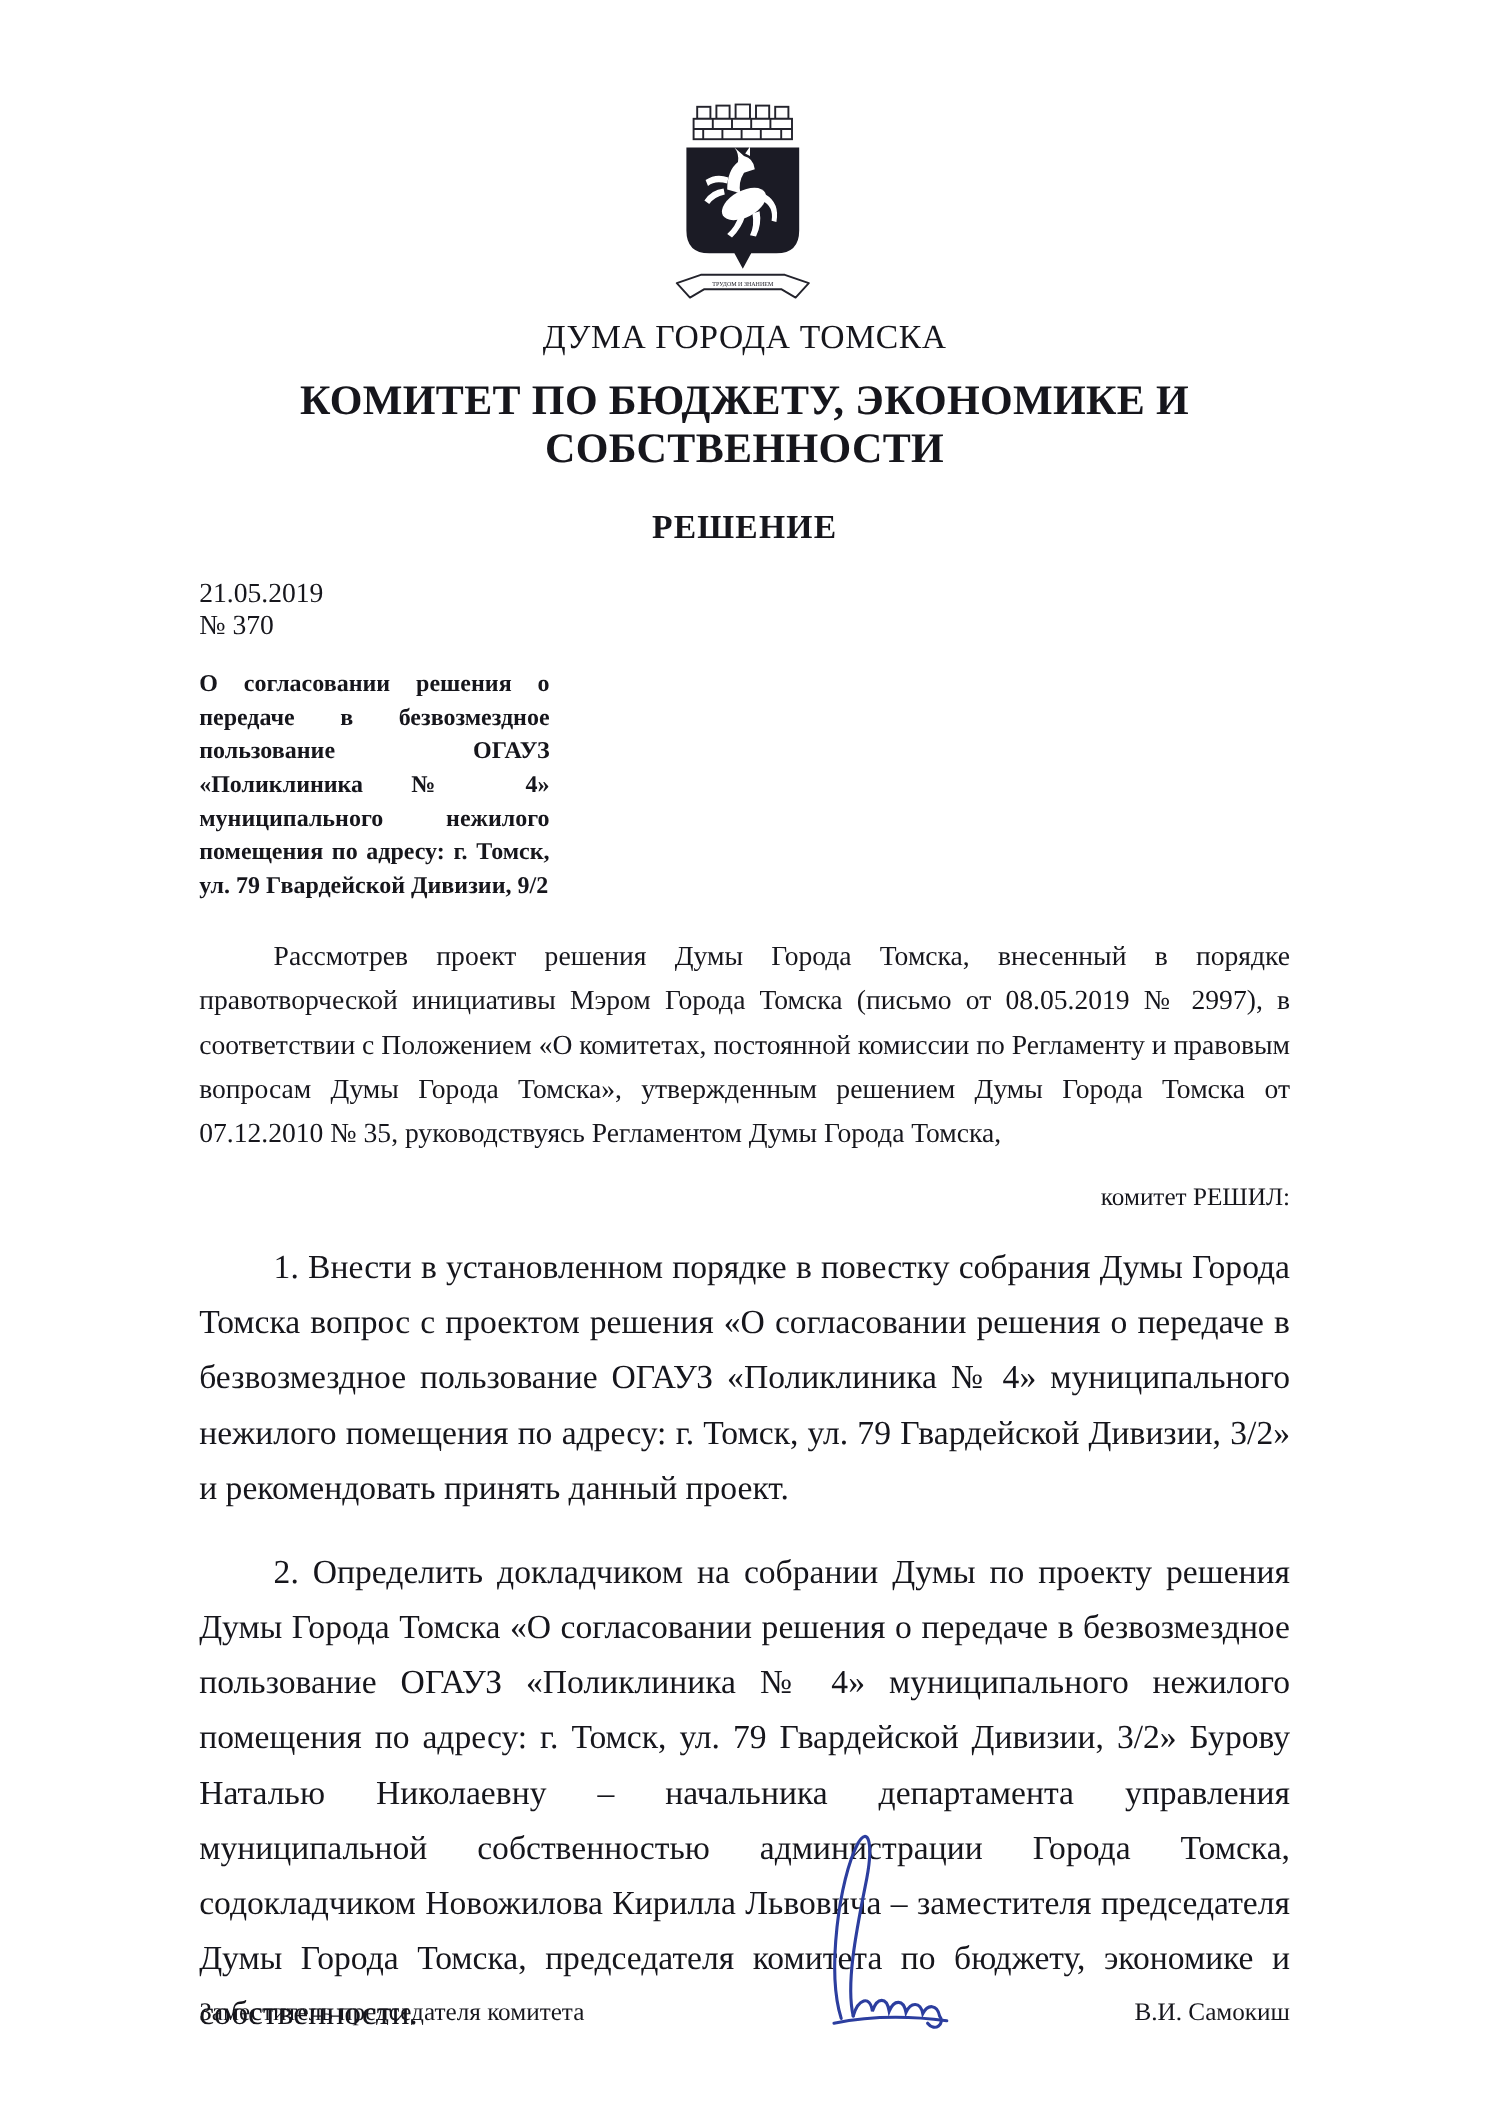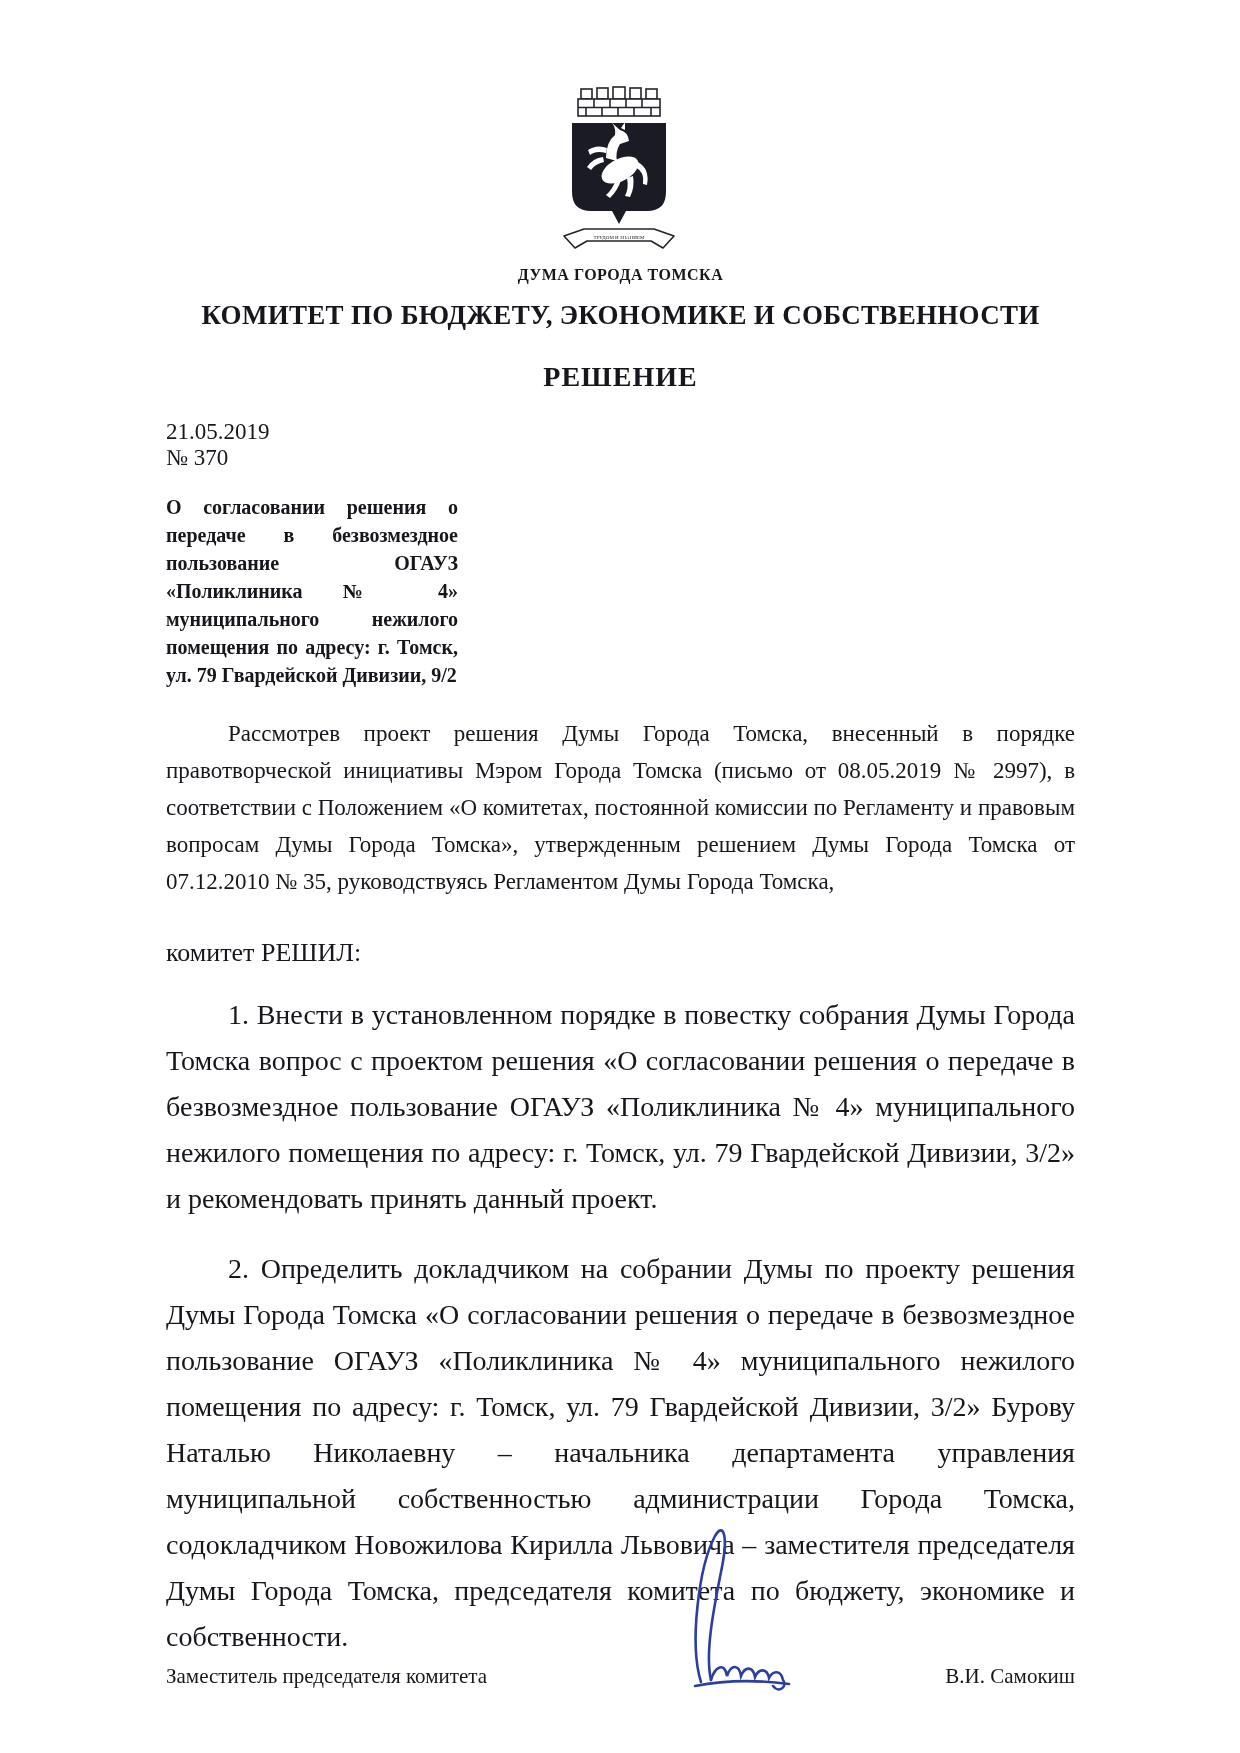--- a/index.html
+++ b/index.html
@@ -25,28 +25,28 @@
   }
   .emblem {
     display: block;
     margin: 86px auto 0 auto;
     width: 132px;
     height: 172px;
   }
   .org-title {
     margin-top: 8px;
     text-align: center;
-    font-size: 16px;
-    font-weight: bold;
+    font-size: 28px;
+    font-weight: normal;
     letter-spacing: 0.5px;
   }
   .committee-title {
     margin-top: 16px;
     text-align: center;
-    font-size: 27px;
+    font-size: 35px;
     font-weight: bold;
     letter-spacing: 0.3px;
   }
   .doc-type {
     margin-top: 30px;
     text-align: center;
     font-size: 28px;
     font-weight: bold;
     letter-spacing: 1px;
   }
@@ -66,23 +66,23 @@
     text-align: justify;
   }
   .preamble {
     margin-top: 26px;
     font-size: 23px;
     line-height: 37px;
     text-align: justify;
     text-indent: 62px;
   }
   .resolved-heading {
-    margin-top: 38px;
-    text-align: left;
-    font-size: 26px;
+    margin-top: 22px;
+    text-align: right;
+    font-size: 21px;
   }
   .resolution-item {
     margin-top: 24px;
     font-size: 28px;
     line-height: 46px;
     text-align: justify;
     text-indent: 62px;
   }
   .sig-row {
     position: absolute;

